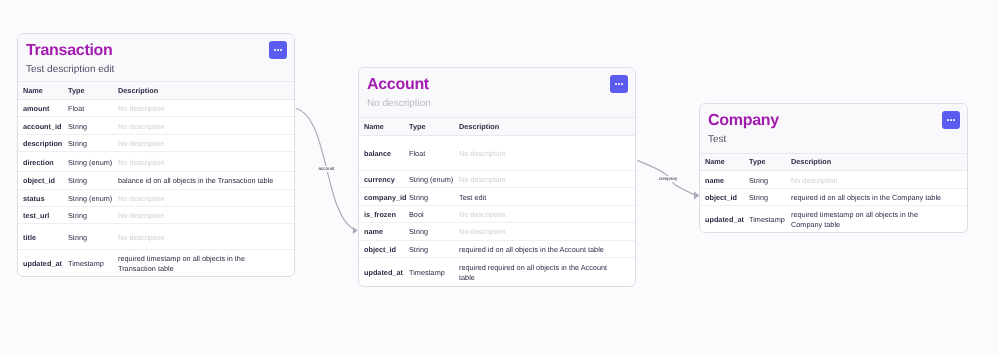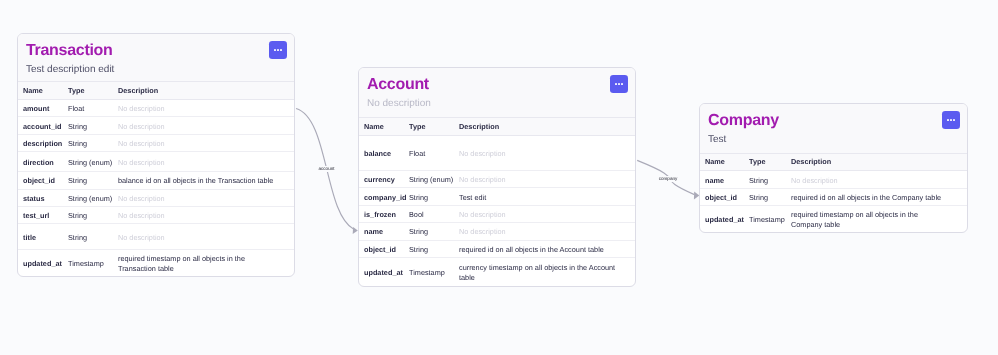--- a/index.html
+++ b/index.html
@@ -207,21 +207,21 @@
         <td class="cdesc ph" style="padding-right:14px">No description</td>
       </tr>
       <tr>
         <td class="cname" style="height:17.43px">object_id</td>
         <td class="ctype">String</td>
         <td class="cdesc" style="padding-right:14px">required id on all objects in the Account table</td>
       </tr>
       <tr>
         <td class="cname" style="height:28.5px">updated_at</td>
         <td class="ctype">Timestamp</td>
-        <td class="cdesc" style="padding-right:14px">currency timestamp on all objects in the Account table</td>
+        <td class="cdesc" style="padding-right:14px">required required on all objects in the Account table</td>
       </tr>
     </tbody>
   </table>
 </div>
 <div class="card" style="left:699px;top:103px;width:269px">
   <div class="card-head" style="height:49.5px">
     <div class="card-title">Company</div>
     <div class="card-sub">Test</div>
     <div class="menu-btn">
       <span class="ellipsis">

